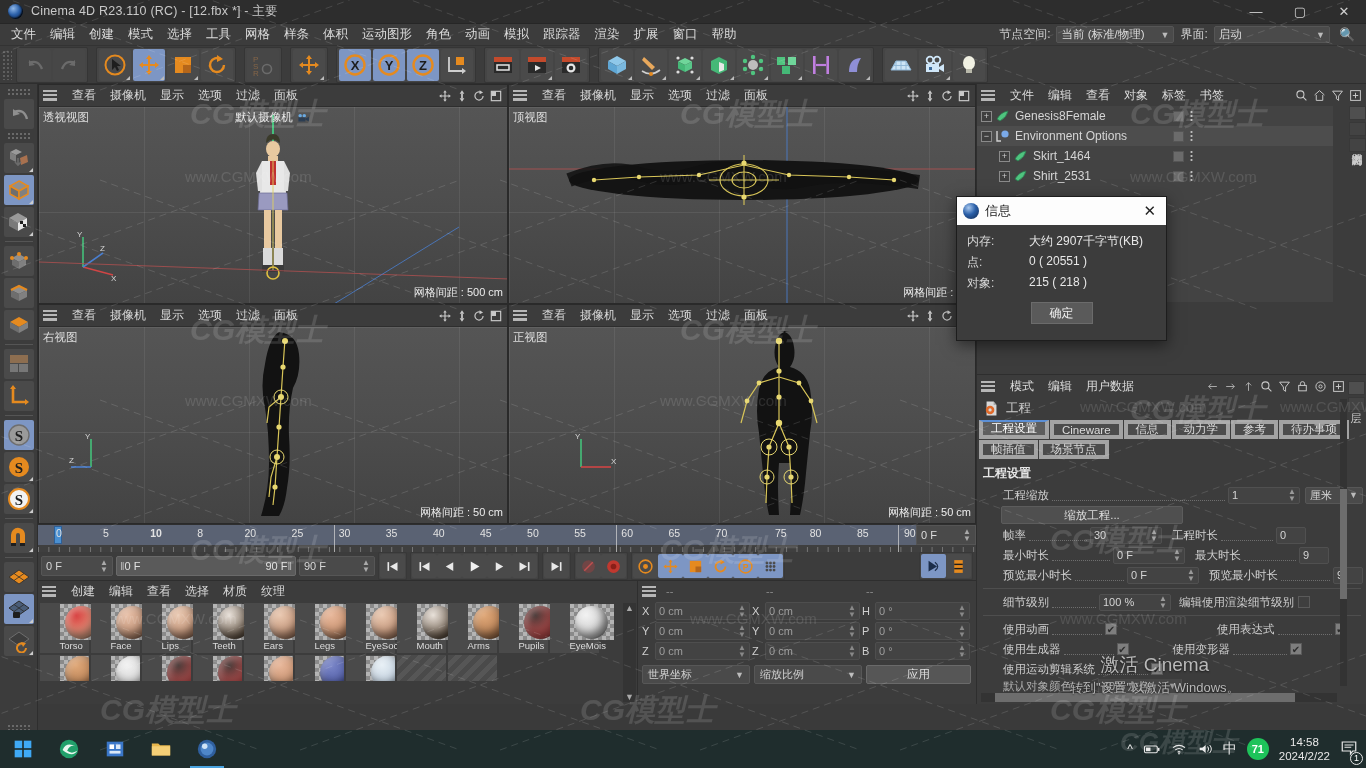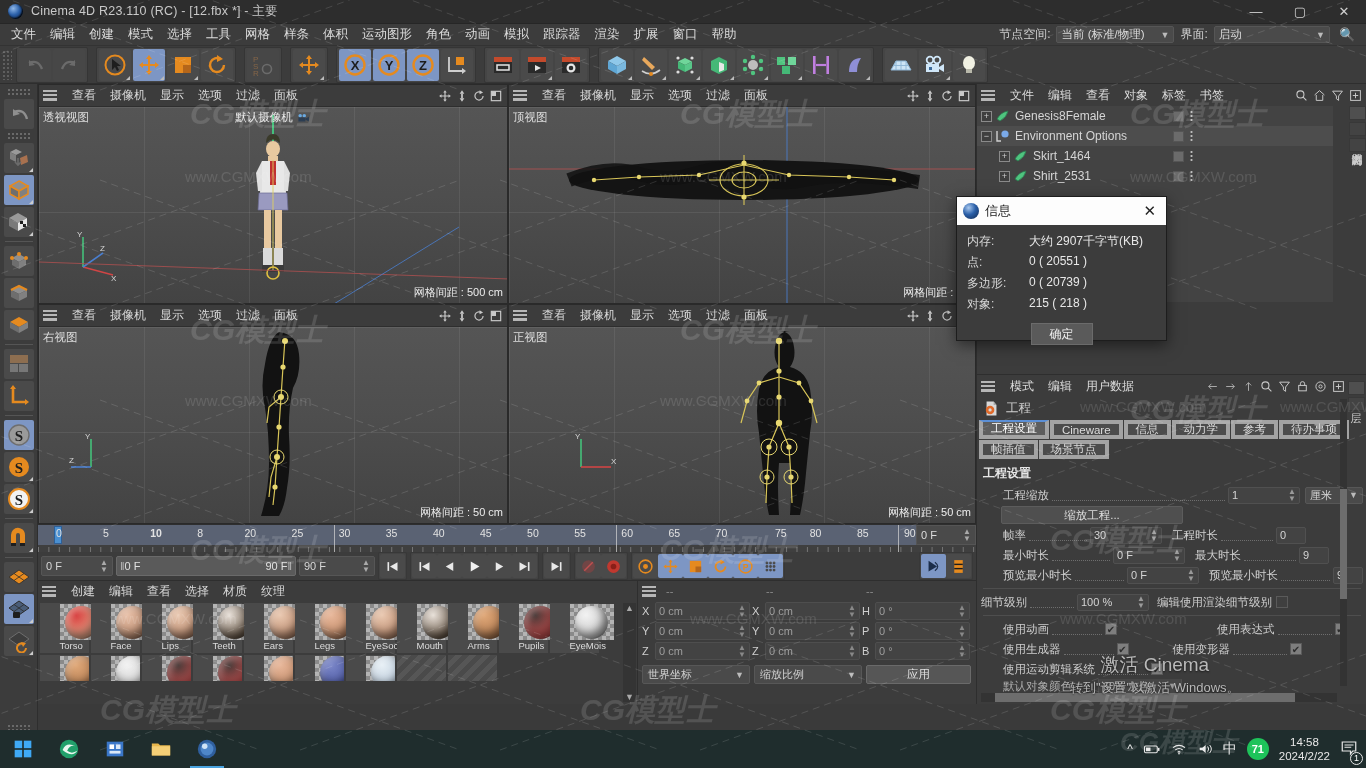--- a/index.html
+++ b/index.html
@@ -1507,21 +1507,21 @@
             <span class="plbl" style="margin-left:10px">预览最小时长</span>
             <span class="pdots" style="max-width:52px"></span>
             <div class="pinput" style="width:30px;overflow:hidden">
               <span>9</span>
             </div>
           </div>
         </div>
 
       <div class="hsep"></div>
       <div class="prow">
-        <span class="plbl" style="">细节级别</span>
+        <span class="plbl" style="margin-left:22px">细节级别</span>
         <span class="pdots" style="max-width:44px"></span>
         <div class="pinput" style="width:72px">
           <span>100 %</span>
           <span class="spin">▲<br>▼</span>
         </div>
         <span class="plbl" style="margin-left:8px">编辑使用渲染细节级别</span>
         <div class="pcheck off" style="margin-left:4px">✔</div>
       </div>
       <div class="hsep"></div>
 
@@ -1578,24 +1578,20 @@
       <span class="info-x">✕</span>
     </div>
     <div class="info-body" id="info-rows">
         <div class="info-row">
           <span class="info-k">内存:</span>
           <span class="info-v">大约 2907千字节(KB)</span>
         </div>
         <div class="info-row">
           <span class="info-k">点:</span>
           <span class="info-v">0 ( 20551 )</span>
-        </div>
-        <div class="info-row">
-          <span class="info-k">多边形:</span>
-          <span class="info-v">0 ( 20739 )</span>
         </div>
         <div class="info-row">
           <span class="info-k">对象:</span>
           <span class="info-v">215 ( 218 )</span>
         </div>
       </div>
     <div class="info-ok">确定</div>
   </div>
 
   <div class="actwm">

